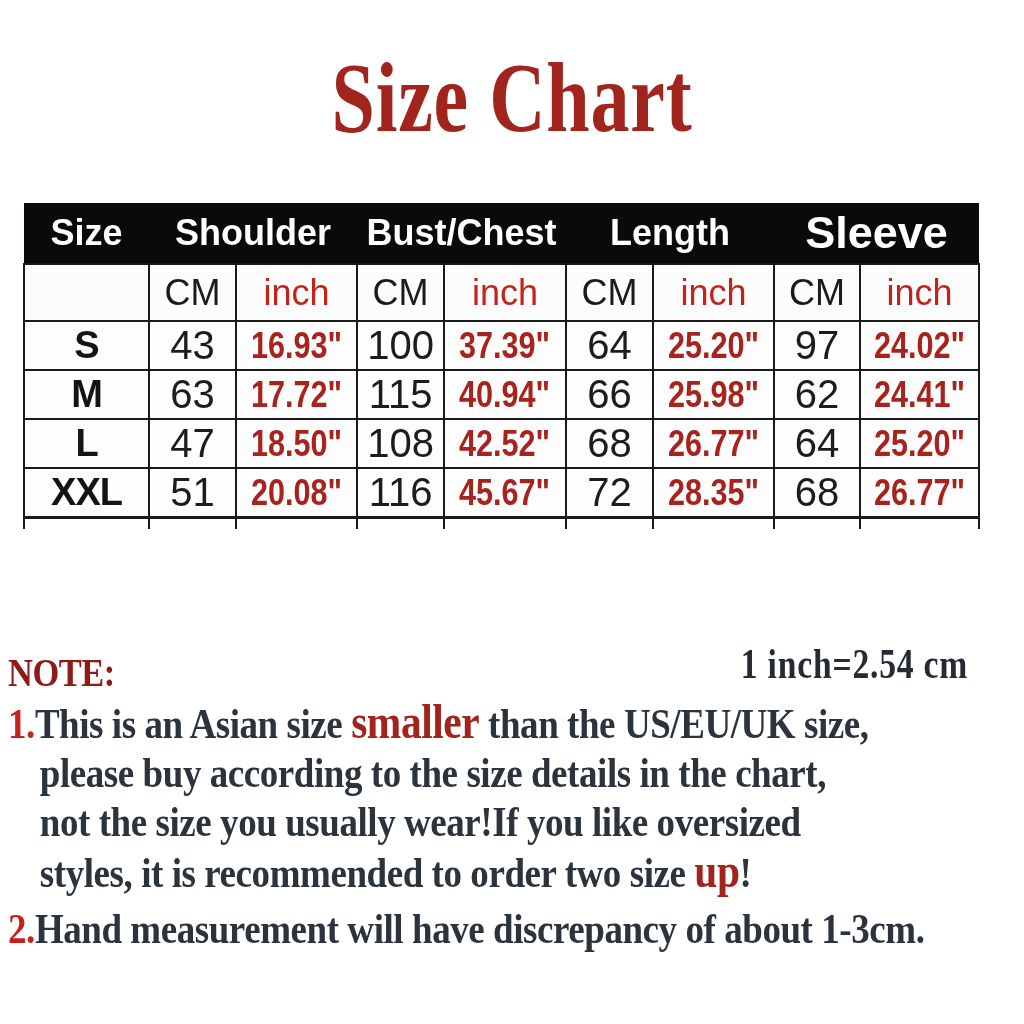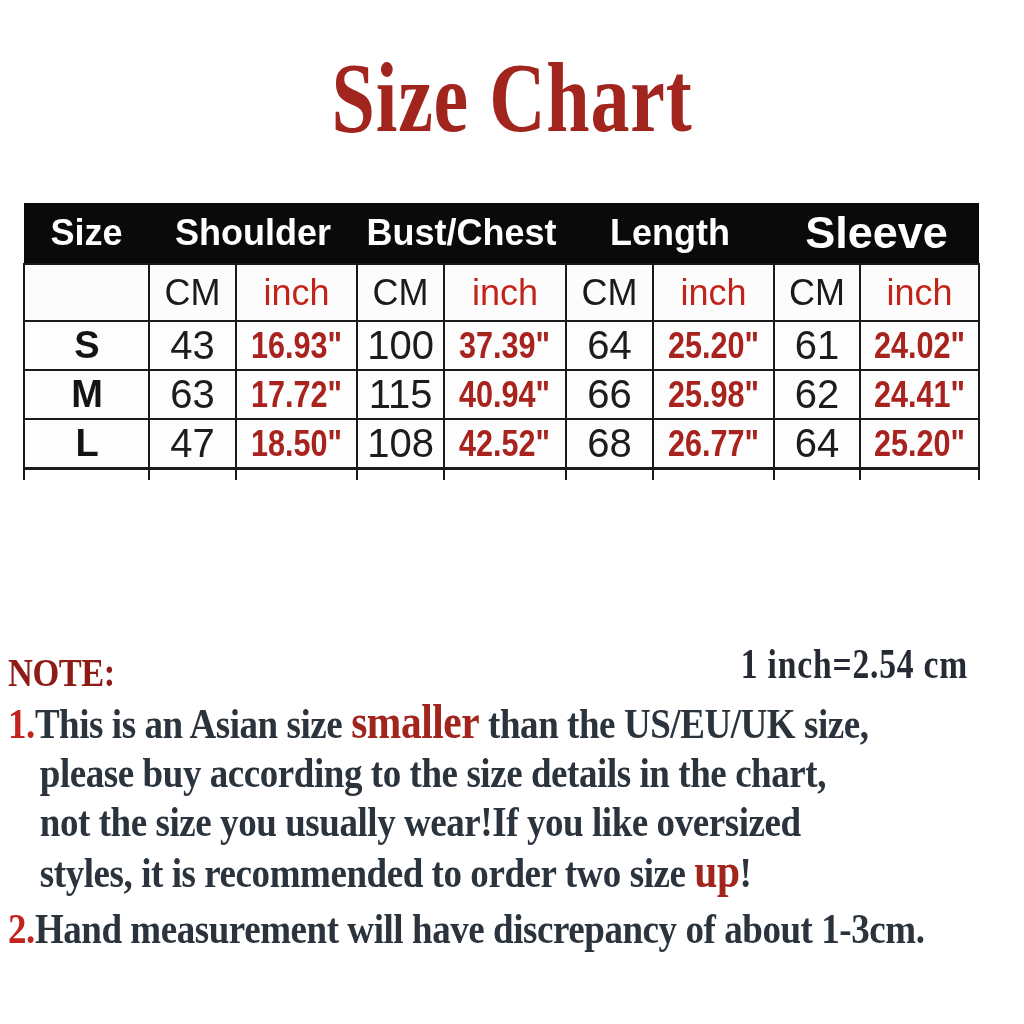--- a/index.html
+++ b/index.html
@@ -92,21 +92,21 @@
     </thead>
     <tbody>
       <tr>
         <td class="size-col">S</td>
         <td class="cm-val">43</td>
         <td class="in-val"><span class="cv">16.93"</span></td>
         <td class="cm-val">100</td>
         <td class="in-val"><span class="cv">37.39"</span></td>
         <td class="cm-val">64</td>
         <td class="in-val"><span class="cv">25.20"</span></td>
-        <td class="cm-val">61</td>
+        <td class="cm-val">97</td>
         <td class="in-val"><span class="cv">24.02"</span></td>
       </tr>
       <tr>
         <td class="size-col">M</td>
         <td class="cm-val">63</td>
         <td class="in-val"><span class="cv">17.72"</span></td>
         <td class="cm-val">115</td>
         <td class="in-val"><span class="cv">40.94"</span></td>
         <td class="cm-val">66</td>
         <td class="in-val"><span class="cv">25.98"</span></td>
@@ -116,20 +116,31 @@
       <tr>
         <td class="size-col">L</td>
         <td class="cm-val">47</td>
         <td class="in-val"><span class="cv">18.50"</span></td>
         <td class="cm-val">108</td>
         <td class="in-val"><span class="cv">42.52"</span></td>
         <td class="cm-val">68</td>
         <td class="in-val"><span class="cv">26.77"</span></td>
         <td class="cm-val">64</td>
         <td class="in-val"><span class="cv">25.20"</span></td>
+      </tr>
+      <tr>
+        <td class="size-col">XXL</td>
+        <td class="cm-val">51</td>
+        <td class="in-val"><span class="cv">20.08"</span></td>
+        <td class="cm-val">116</td>
+        <td class="in-val"><span class="cv">45.67"</span></td>
+        <td class="cm-val">72</td>
+        <td class="in-val"><span class="cv">28.35"</span></td>
+        <td class="cm-val">68</td>
+        <td class="in-val"><span class="cv">26.77"</span></td>
       </tr>
       <tr class="stubs">
         <td></td>
           <td></td>
           <td></td>
           <td></td>
           <td></td>
           <td></td>
           <td></td>
           <td></td>

